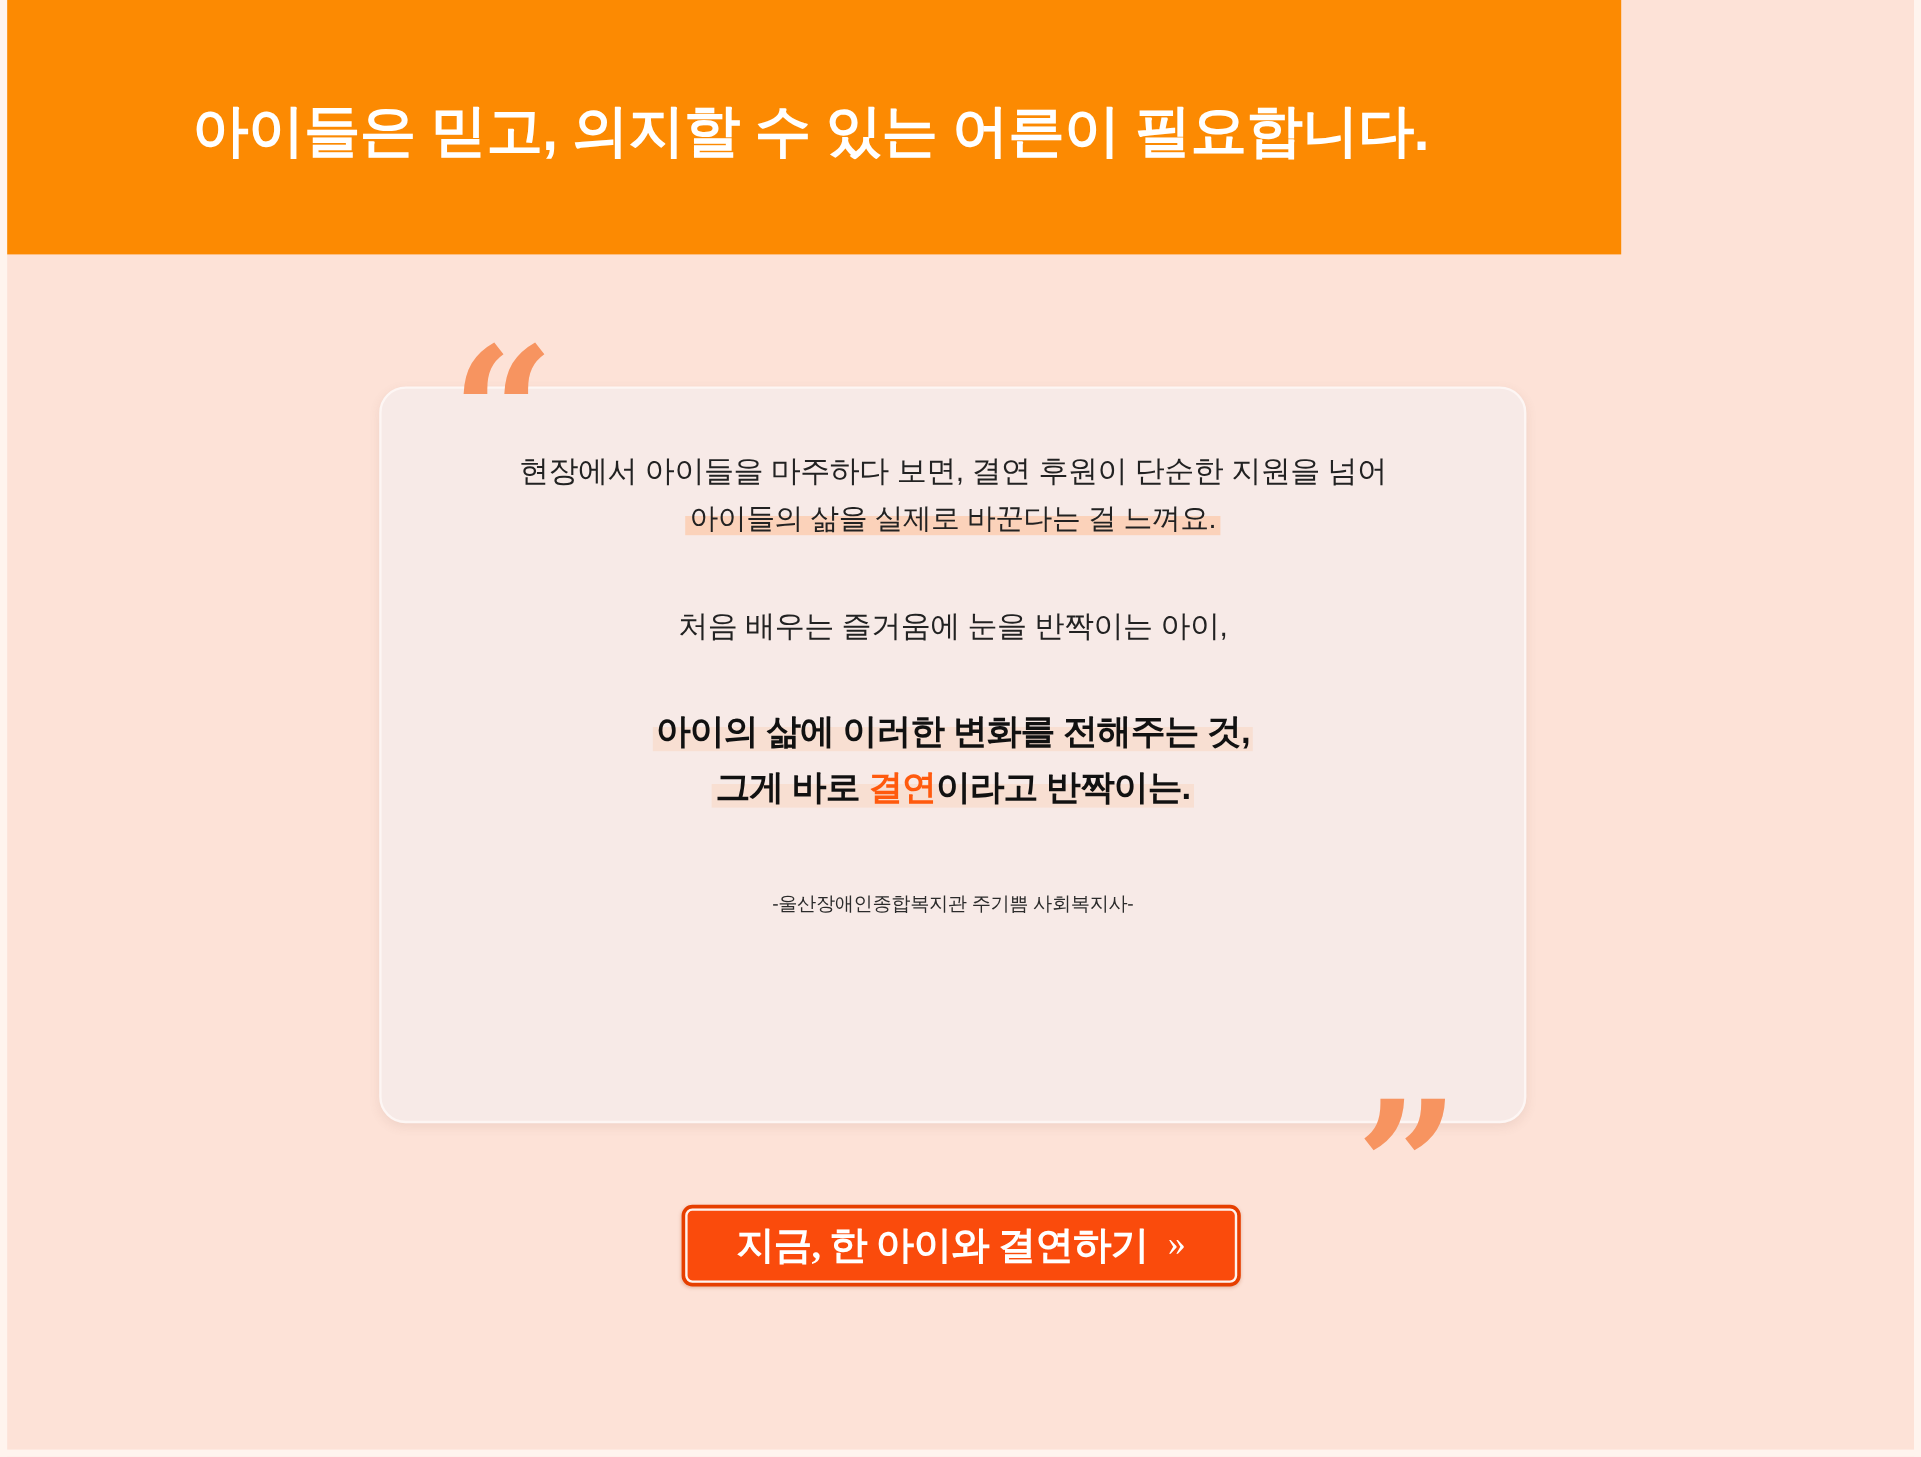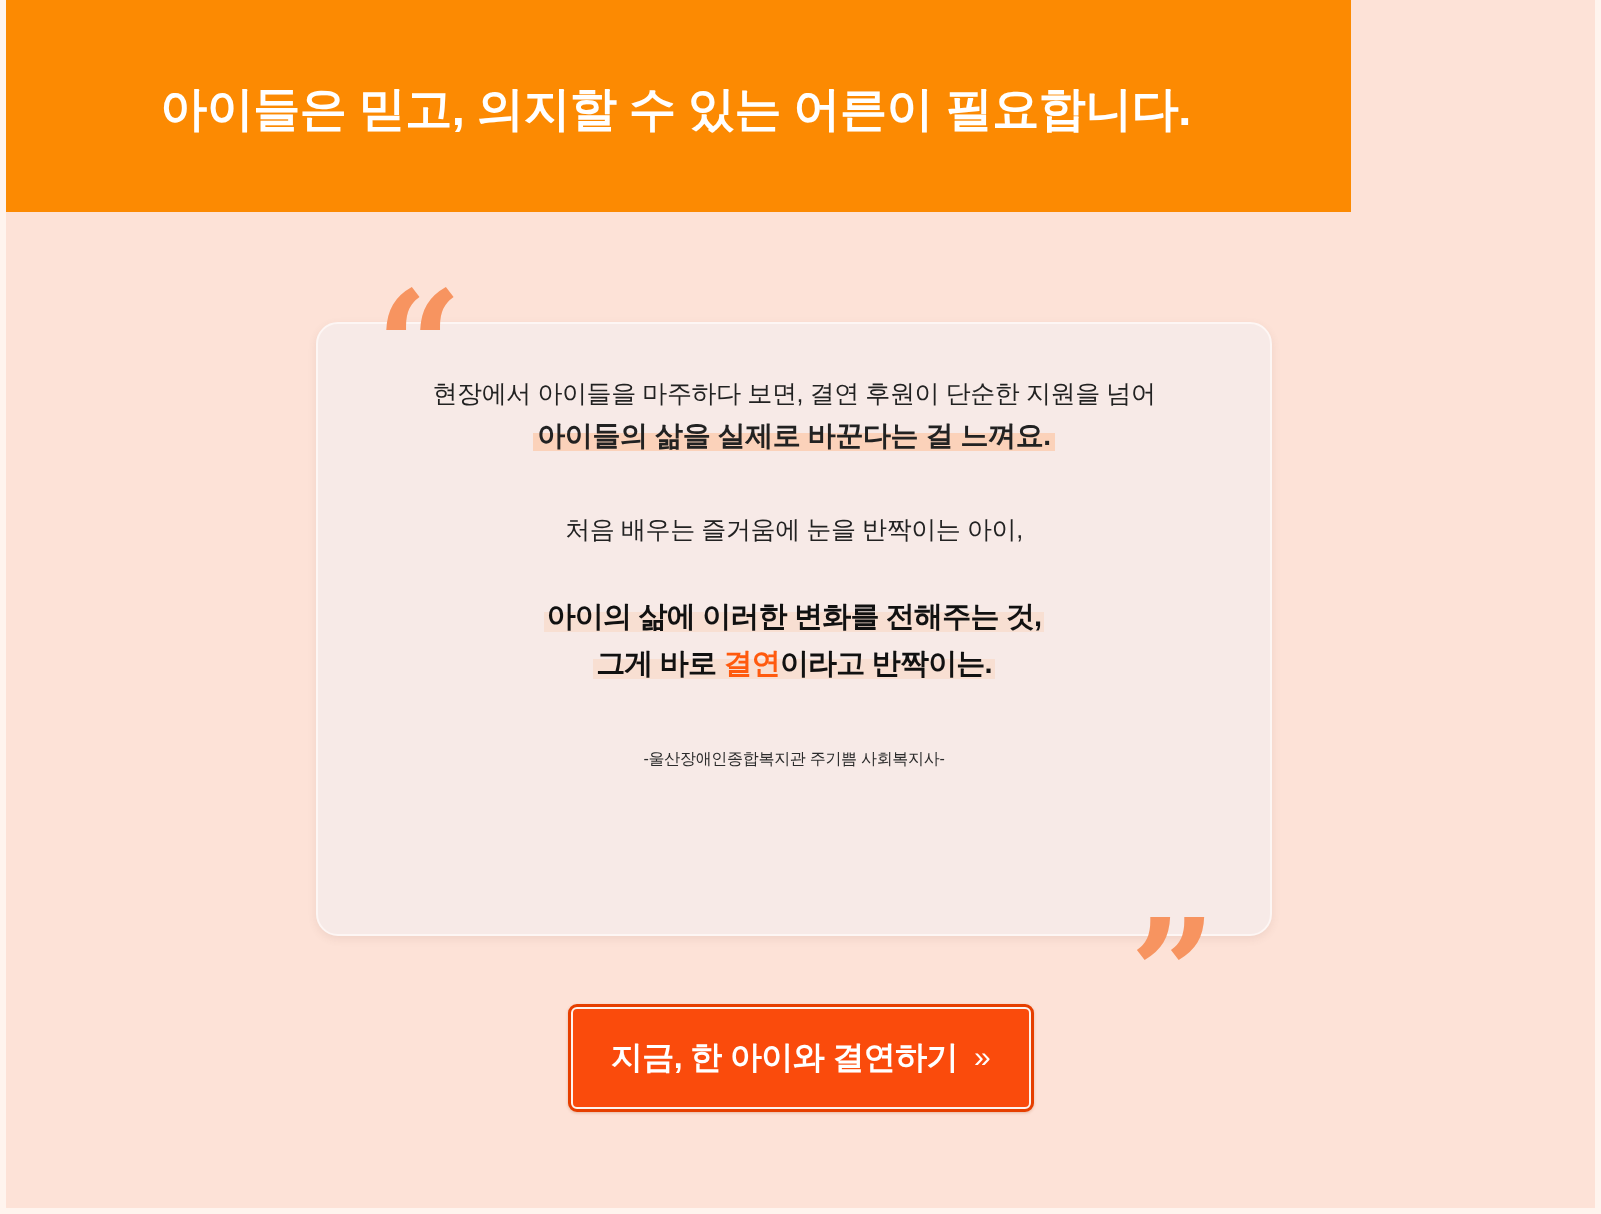--- a/index.html
+++ b/index.html
@@ -96,22 +96,22 @@
     color: #1c1c1c;
   }
 
   .q-line {
     font-size: 25px;
     line-height: 1.58;
     letter-spacing: -0.4px;
     color: #222;
   }
   .q-line.bold {
-    font-weight: bold;
-    font-size: 28px;
+    font-weight: normal;
+    font-size: 24px;
   }
   .hl {
     background: linear-gradient(to top, #FBD2BA 0%, #FBD2BA 58%, rgba(251,210,186,0) 58%);
     padding: 0 4px;
   }
   .q-gap-md { height: 44px; }
   .q-gap-lg { height: 52px; }
 
   .q-big {
     font-size: 29px;
@@ -143,33 +143,33 @@
     top: 1004px;
     display: flex;
     justify-content: center;
   }
   .cta-button {
     display: inline-flex;
     align-items: center;
     justify-content: center;
     gap: 16px;
     width: 466px;
-    height: 108px;
+    height: 68px;
     box-sizing: border-box;
     background: #FA4B0C;
     border: 3px solid #E63F00;
     outline: 2px solid #FDF3EE;
     outline-offset: -5px;
     border-radius: 9px;
     color: #ffffff;
     font-size: 32px;
     font-weight: bold;
     letter-spacing: -0.6px;
     cursor: pointer;
-    font-family: Liberation Sans, sans-serif;
+    font-family: Liberation Serif, serif;
     padding: 0;
     box-shadow: 0 1px 3px rgba(160, 60, 10, 0.25);
   }
   .cta-chevrons {
     font-size: 30px;
     font-weight: normal;
     line-height: 1;
     position: relative;
     top: -1px;
   }

